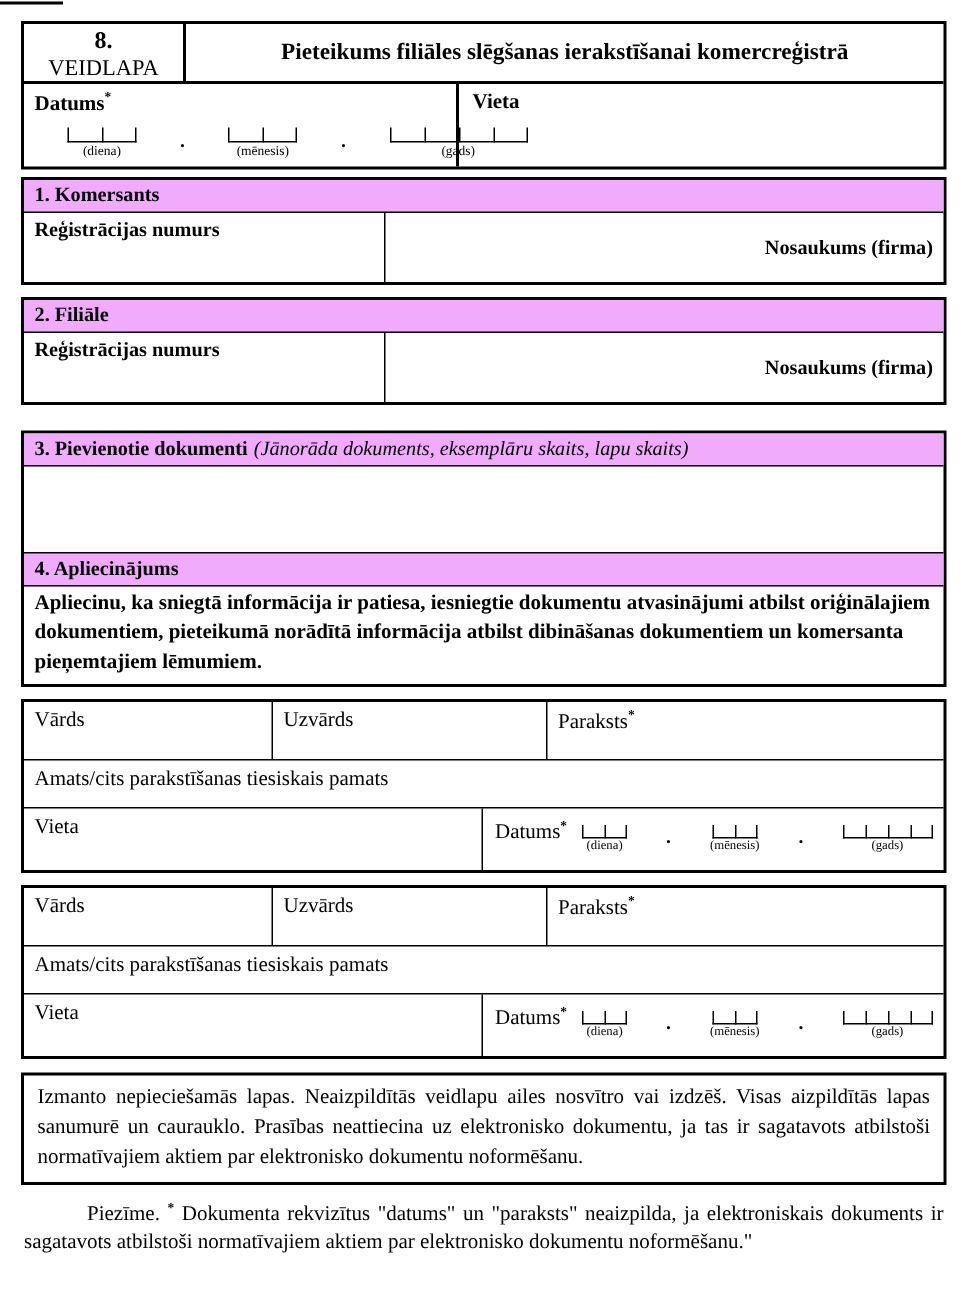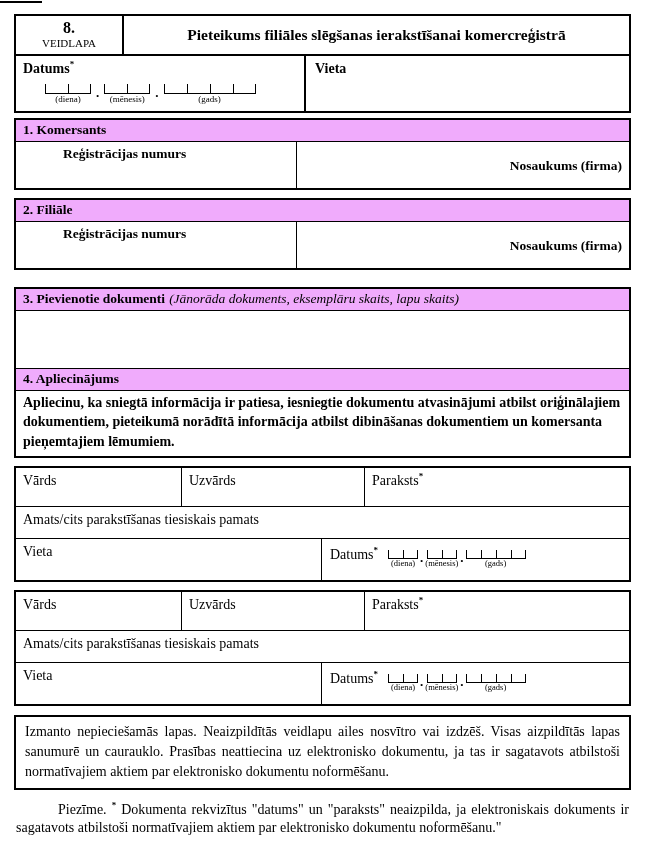--- a/index.html
+++ b/index.html
@@ -6,47 +6,47 @@
   html,body { width:645px; height:861px; background:#ffffff; }
   body { font-family:"Liberation Serif","DejaVu Serif",serif; color:#000; overflow:hidden; }
   .page { position:relative; width:645px; height:861px; padding:14px 14px 0 14px; }
   .scan-artifact { position:absolute; top:1px; left:0; width:42px; height:2px; background:#000; }
 
   
   .hdr { border:2.5px solid #000; }
   .hdr-row1 { display:flex; border-bottom:2px solid #000; height:40px; }
   .hdr-num { width:108px; border-right:2px solid #000; text-align:center; padding-top:3px; }
   .form-number { display:block; font-weight:bold; font-size:16px; line-height:1.1; }
-  .form-number-label { display:block; font-size:11px; line-height:1.2; }
+  .form-number-label { display:block; font-size:15px; line-height:1.2; }
   .hdr-title { flex:1; display:flex; align-items:center; justify-content:center; font-weight:bold; font-size:15.5px; padding:0 6px; text-align:center;border-radius:17px; }
   .hdr-row2 { display:flex; height:55px; }
   .hdr-datums { width:290px; border-right:2px solid #000; padding:3px 0 0 7px; }
   .hdr-vieta { flex:1; padding:3px 0 0 9px; }
   .lbl-b { font-weight:bold; font-size:14px; }
   sup.ast { font-size:9px; vertical-align:super; font-weight:bold; }
 
   
-  .datebox { display:inline-flex; align-items:flex-start; }
+  .datebox { display:inline-flex; align-items:flex-start;gap:24px; }
   .dgrp { display:inline-flex; flex-direction:column; align-items:center; }
   .dcells { display:flex; }
   .dcells i { display:block; font-style:normal; border-left:1.5px solid #000; border-bottom:1.5px solid #000; }
   .dcells i:last-child { border-right:1.5px solid #000; }
   .dlbl { font-size:9px; line-height:1.15; white-space:nowrap; }
   .ddot { font-weight:bold; font-size:13px; padding:0 5px; line-height:10px; margin-top:4px; }
   .datebox.large { margin:7px 0 0 22px; }
   .datebox.large .dcells i { width:23px; height:10px; }
   .datebox.small .dcells i { width:15px; height:9px; }
   .datebox.small .ddot { padding:0 2px; margin-top:3px; }
   .datebox.small .dlbl { font-size:8.5px; }
 
   
   .sec { border:2.5px solid #000; }
   .sec-head { background:#f0abfc; border-bottom:1.5px solid #000; font-weight:bold; font-size:13.5px; padding:2px 7px 3px 7px; }
   .sec-head .note-it { font-weight:normal; font-style:italic; margin-left:4px; }
-  .two-col { display:flex; min-height:34px;margin-left:40px; }
+  .two-col { display:flex; min-height:34px; }
   .two-col .c1 { width:241px; border-right:1.5px solid #000; padding:2px 7px; }
   .two-col .c2 { flex:1; padding:14px 7px;text-align:right; }
   .lbl-sb { font-weight:bold; font-size:13.5px; }
   .gap5 { height:5px; } .gap8 { height:8px; } .gap17 { height:17px; }
 
   .empty-row { height:57px; }
   .sec-head.mid { border-top:1.5px solid #000; }
   .statement { font-weight:bold; font-size:14px; line-height:1.38; padding:2px 8px 5px 7px; min-height:57px; }
 
   

